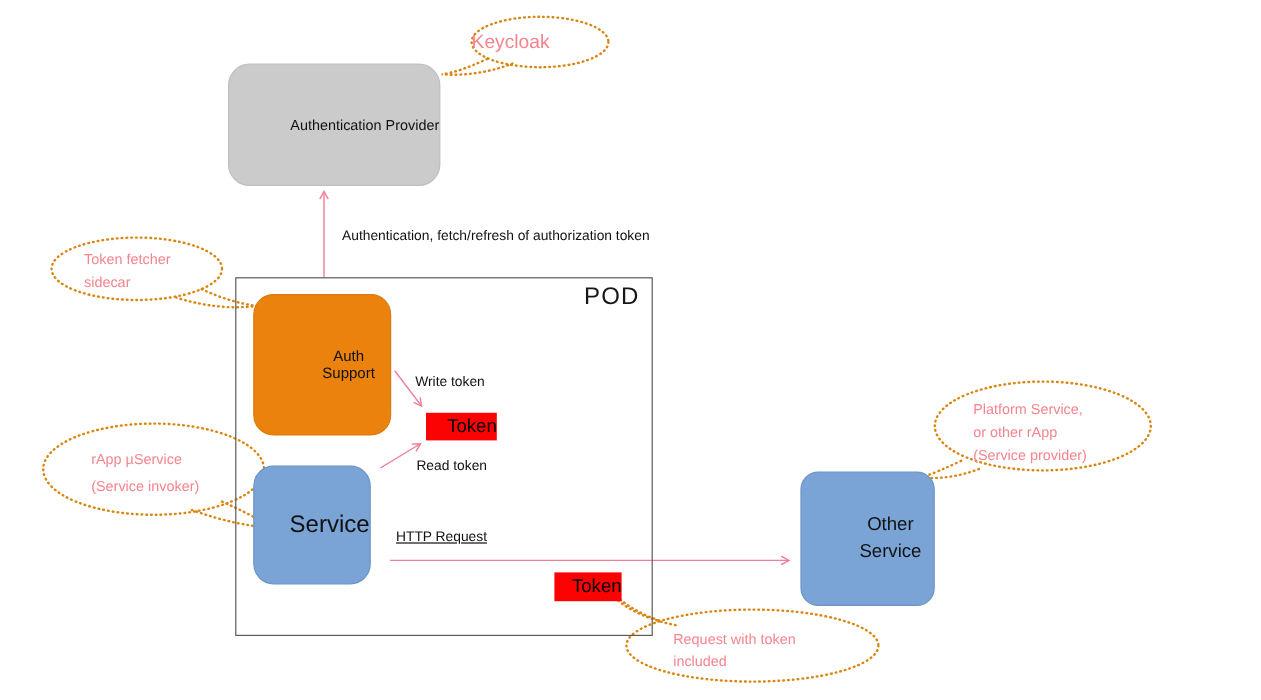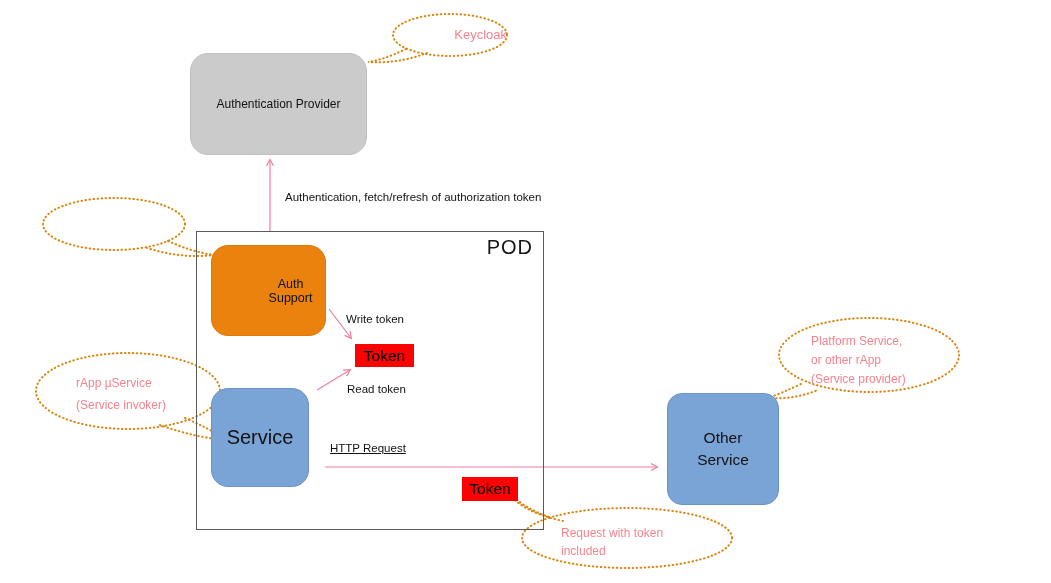--- a/index.html
+++ b/index.html
@@ -5,43 +5,43 @@
   :root{
     --box-gray:#cbcbcb; --box-gray-border:#bfbfbf; --box-orange:#ea820d;
     --box-blue:#7ba4d6; --box-blue-border:#6b94c6; --box-red:#fb0303;
     --pod-border:#5a5a5a; --arrow-pink:#f07e9b; --callout-outline:#d9860f;
     --callout-text:#f5848e; --diagram-text:#111;
   }
   *{margin:0;padding:0;box-sizing:border-box;}
   body{background:#fff;font-family:"Liberation Sans",sans-serif;}
   .canvas{position:relative;width:1051px;height:583px;background:#fff;overflow:hidden;}
   .canvas svg.overlay{position:absolute;left:0;top:0;width:1051px;height:583px;}
-  .box{position:absolute;display:flex;align-items:center;justify-content:center;
+  .box{position:absolute;display:flex;align-items:center;justify-content:flex-end;
        text-align:center;color:var(--diagram-text);}
   .box-auth-provider{left:190px;top:53px;width:177px;height:102px;background:var(--box-gray);
        border:1px solid var(--box-gray-border);border-radius:18px;font-size:12px;}
   .box-pod{left:196px;top:231px;width:348px;height:299px;border:1px solid var(--pod-border);}
   .pod-label{position:absolute;right:10px;top:4px;font-size:20px;letter-spacing:1px;color:#161616;}
-  .box-auth-support{left:211px;top:245px;width:115px;height:91px;background:var(--box-orange);
+  .box-auth-support{left:211px;top:245px;width:115px;height:118px;background:var(--box-orange);
        border:1px solid #dd7a09;border-radius:17px;font-size:12.5px;padding-left:44px;}
   .box-service{left:211px;top:388px;width:98px;height:99px;background:var(--box-blue);
        border:1.5px solid var(--box-blue-border);border-radius:17px;font-size:20px;}
   .box-other-service{left:667px;top:393px;width:112px;height:112px;background:var(--box-blue);
        border:1.5px solid var(--box-blue-border);border-radius:15px;font-size:15.5px;line-height:1.45;}
   .box-other-service span{display:inline-block;width:72px;}
   .box-token{background:var(--box-red);font-size:15.5px;color:#000;}
   .box-token-pod{left:355px;top:344px;width:59px;height:23px;}
   .box-token-request{left:462px;top:477px;width:56px;height:24px;}
   .lbl{position:absolute;font-size:11.5px;color:var(--diagram-text);white-space:nowrap;}
   .lbl-auth-fetch{left:285px;top:191px;text-align:right;}
   .lbl-write-token{left:346px;top:313px;}
   .lbl-read-token{left:347px;top:383px;}
   .lbl-http-request{left:330px;top:442px;text-decoration:underline;}
   .callout-text{position:absolute;color:var(--callout-text);font-size:12px;white-space:nowrap;}
-  .ct-keycloak{left:393px;top:27px;width:114px;text-align:right;font-size:13px;}
+  .ct-keycloak{left:393px;top:27px;width:114px;text-align:left;font-size:16px;}
   .ct-token-fetcher{left:70px;top:207px;line-height:18.5px;}
   .ct-rapp{left:76px;top:372px;line-height:22px;}
   .ct-platform{left:811px;top:332px;line-height:19px;}
   .ct-request{left:561px;top:525px;line-height:17.5px;}
   .stroke-callout{fill:none;stroke:var(--callout-outline);stroke-width:2;
        stroke-dasharray:0.6 3.4;stroke-linecap:round;}
   .stroke-arrow{fill:none;stroke:var(--arrow-pink);stroke-width:1.2;}
 </style>
 </head>
 <body>
@@ -106,20 +106,24 @@
 
   <div class="lbl lbl-auth-fetch">Authentication, fetch/refresh of authorization token</div>
   <div class="lbl lbl-write-token">Write token</div>
   <div class="lbl lbl-read-token">Read token</div>
   <div class="lbl lbl-http-request">HTTP Request</div>
 
   <div class="callout-text ct-keycloak">
     <div>Keycloak</div>
   </div>
 
+  <div class="callout-text ct-token-fetcher">
+    <div>Token fetcher</div>
+    <div>sidecar</div>
+  </div>
 
   <div class="callout-text ct-rapp">
     <div>rApp µService</div>
     <div>(Service invoker)</div>
   </div>
 
   <div class="callout-text ct-platform">
     <div>Platform Service,</div>
     <div>or other rApp</div>
     <div>(Service provider)</div>

